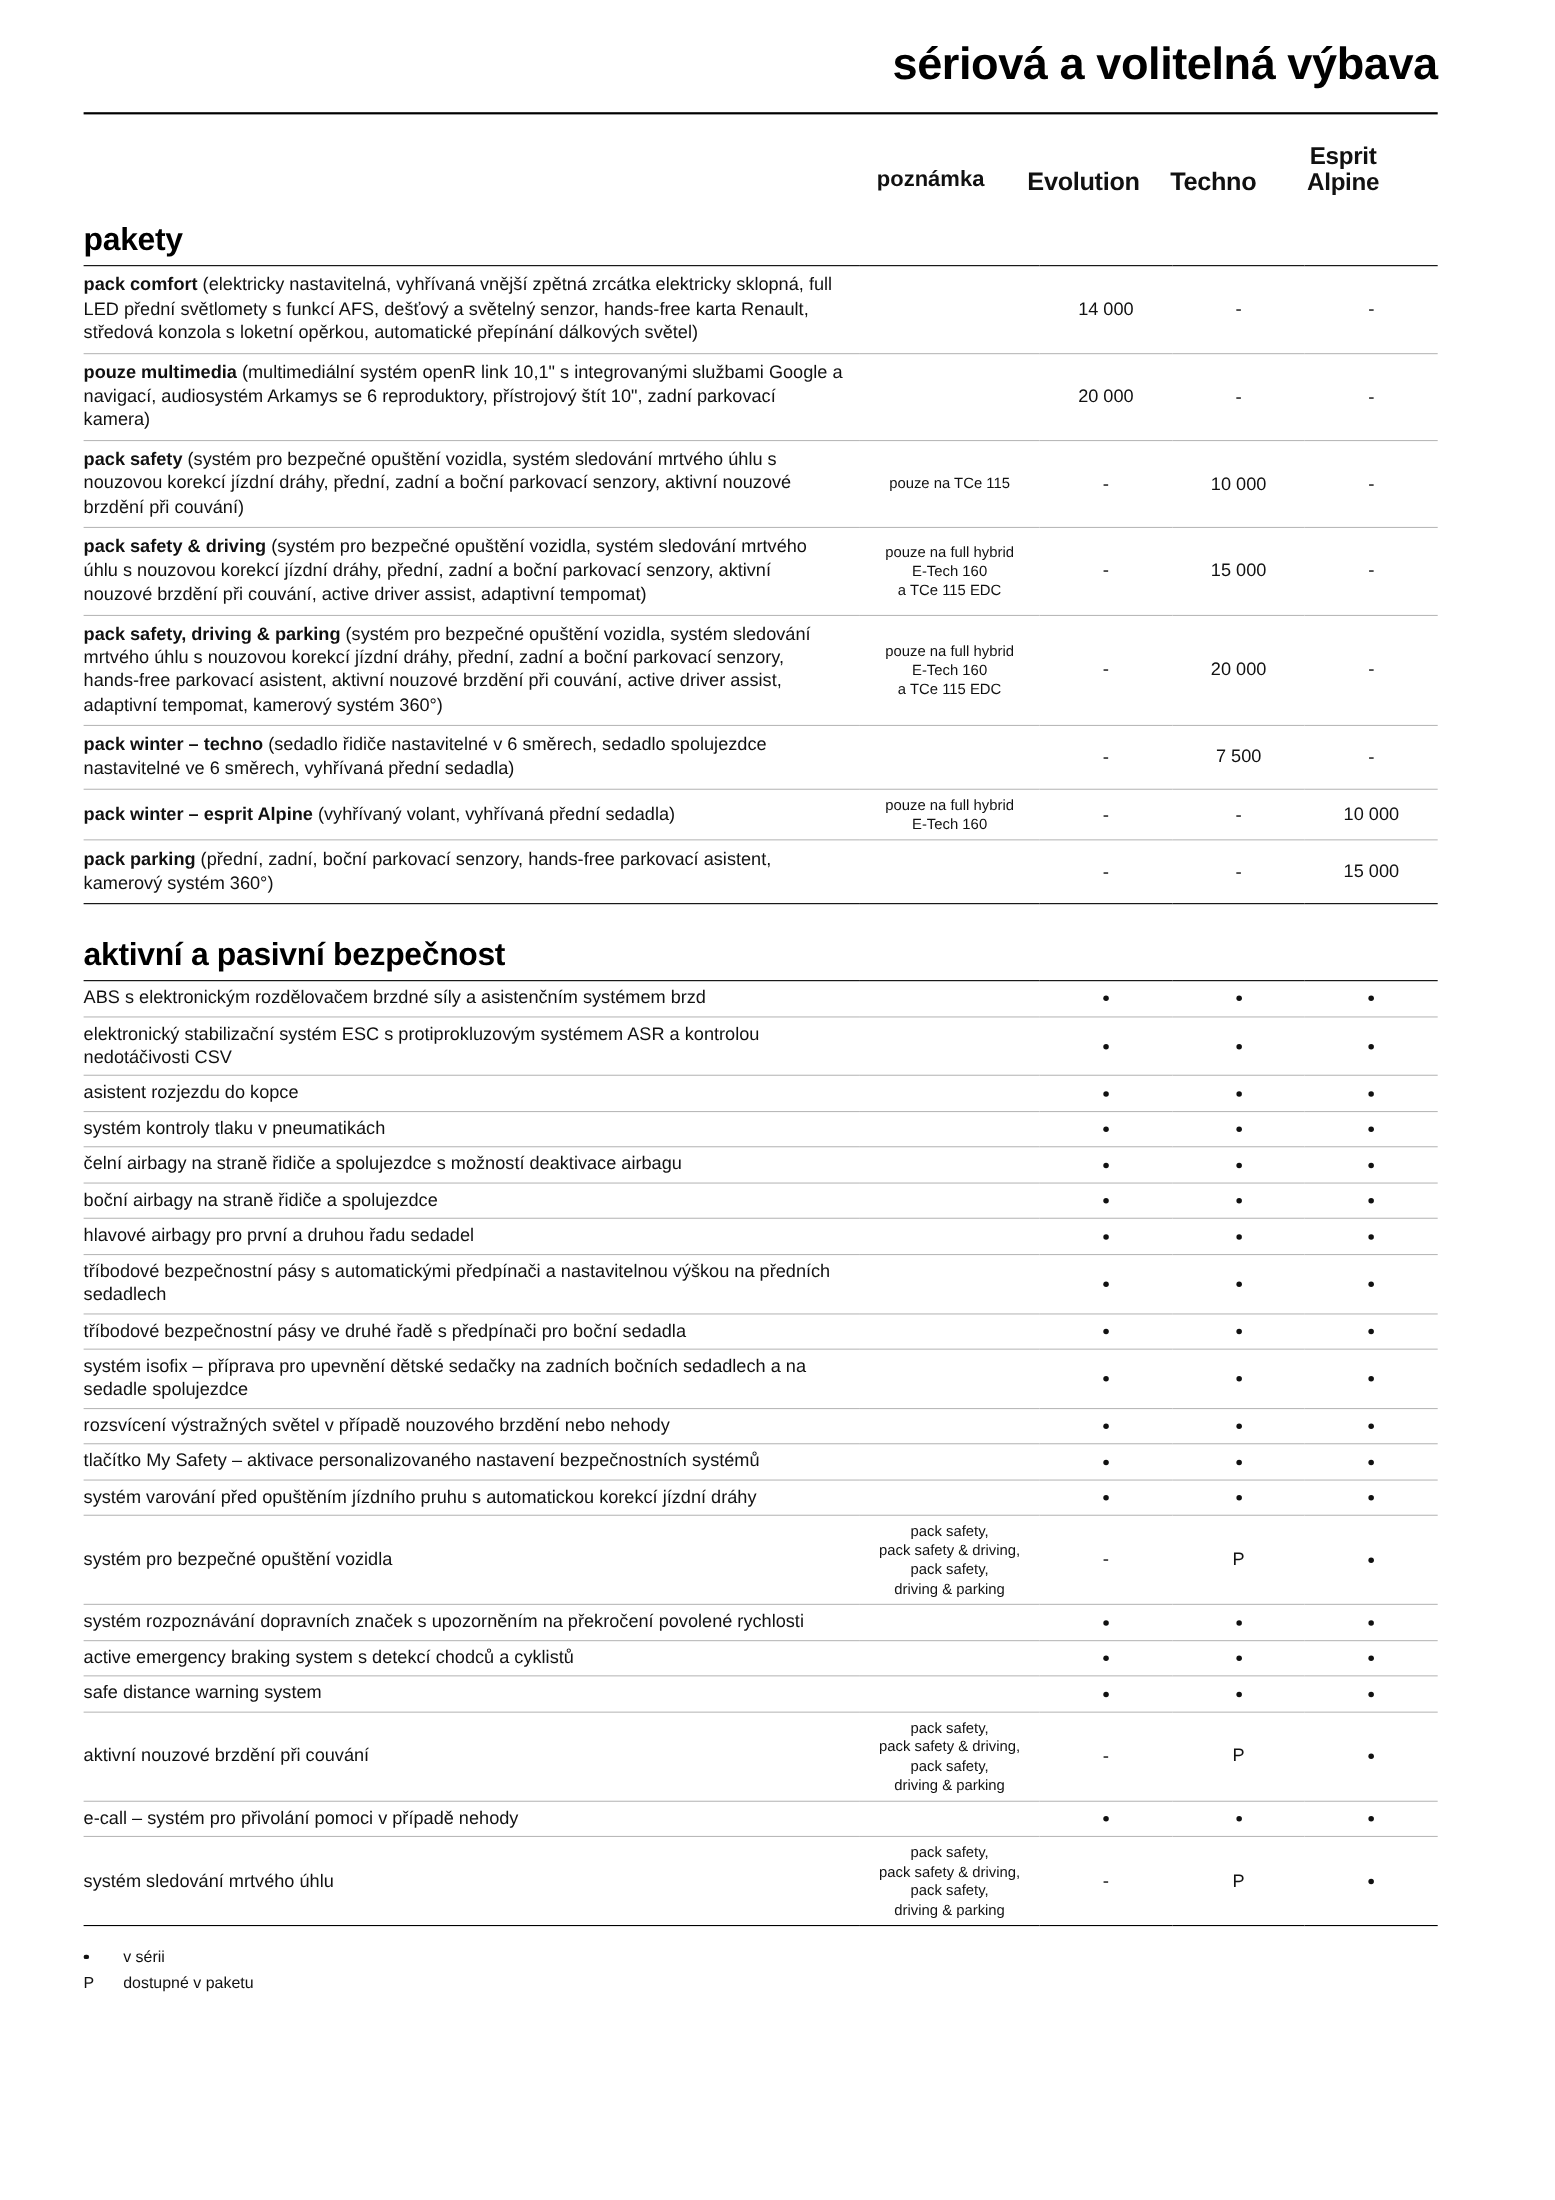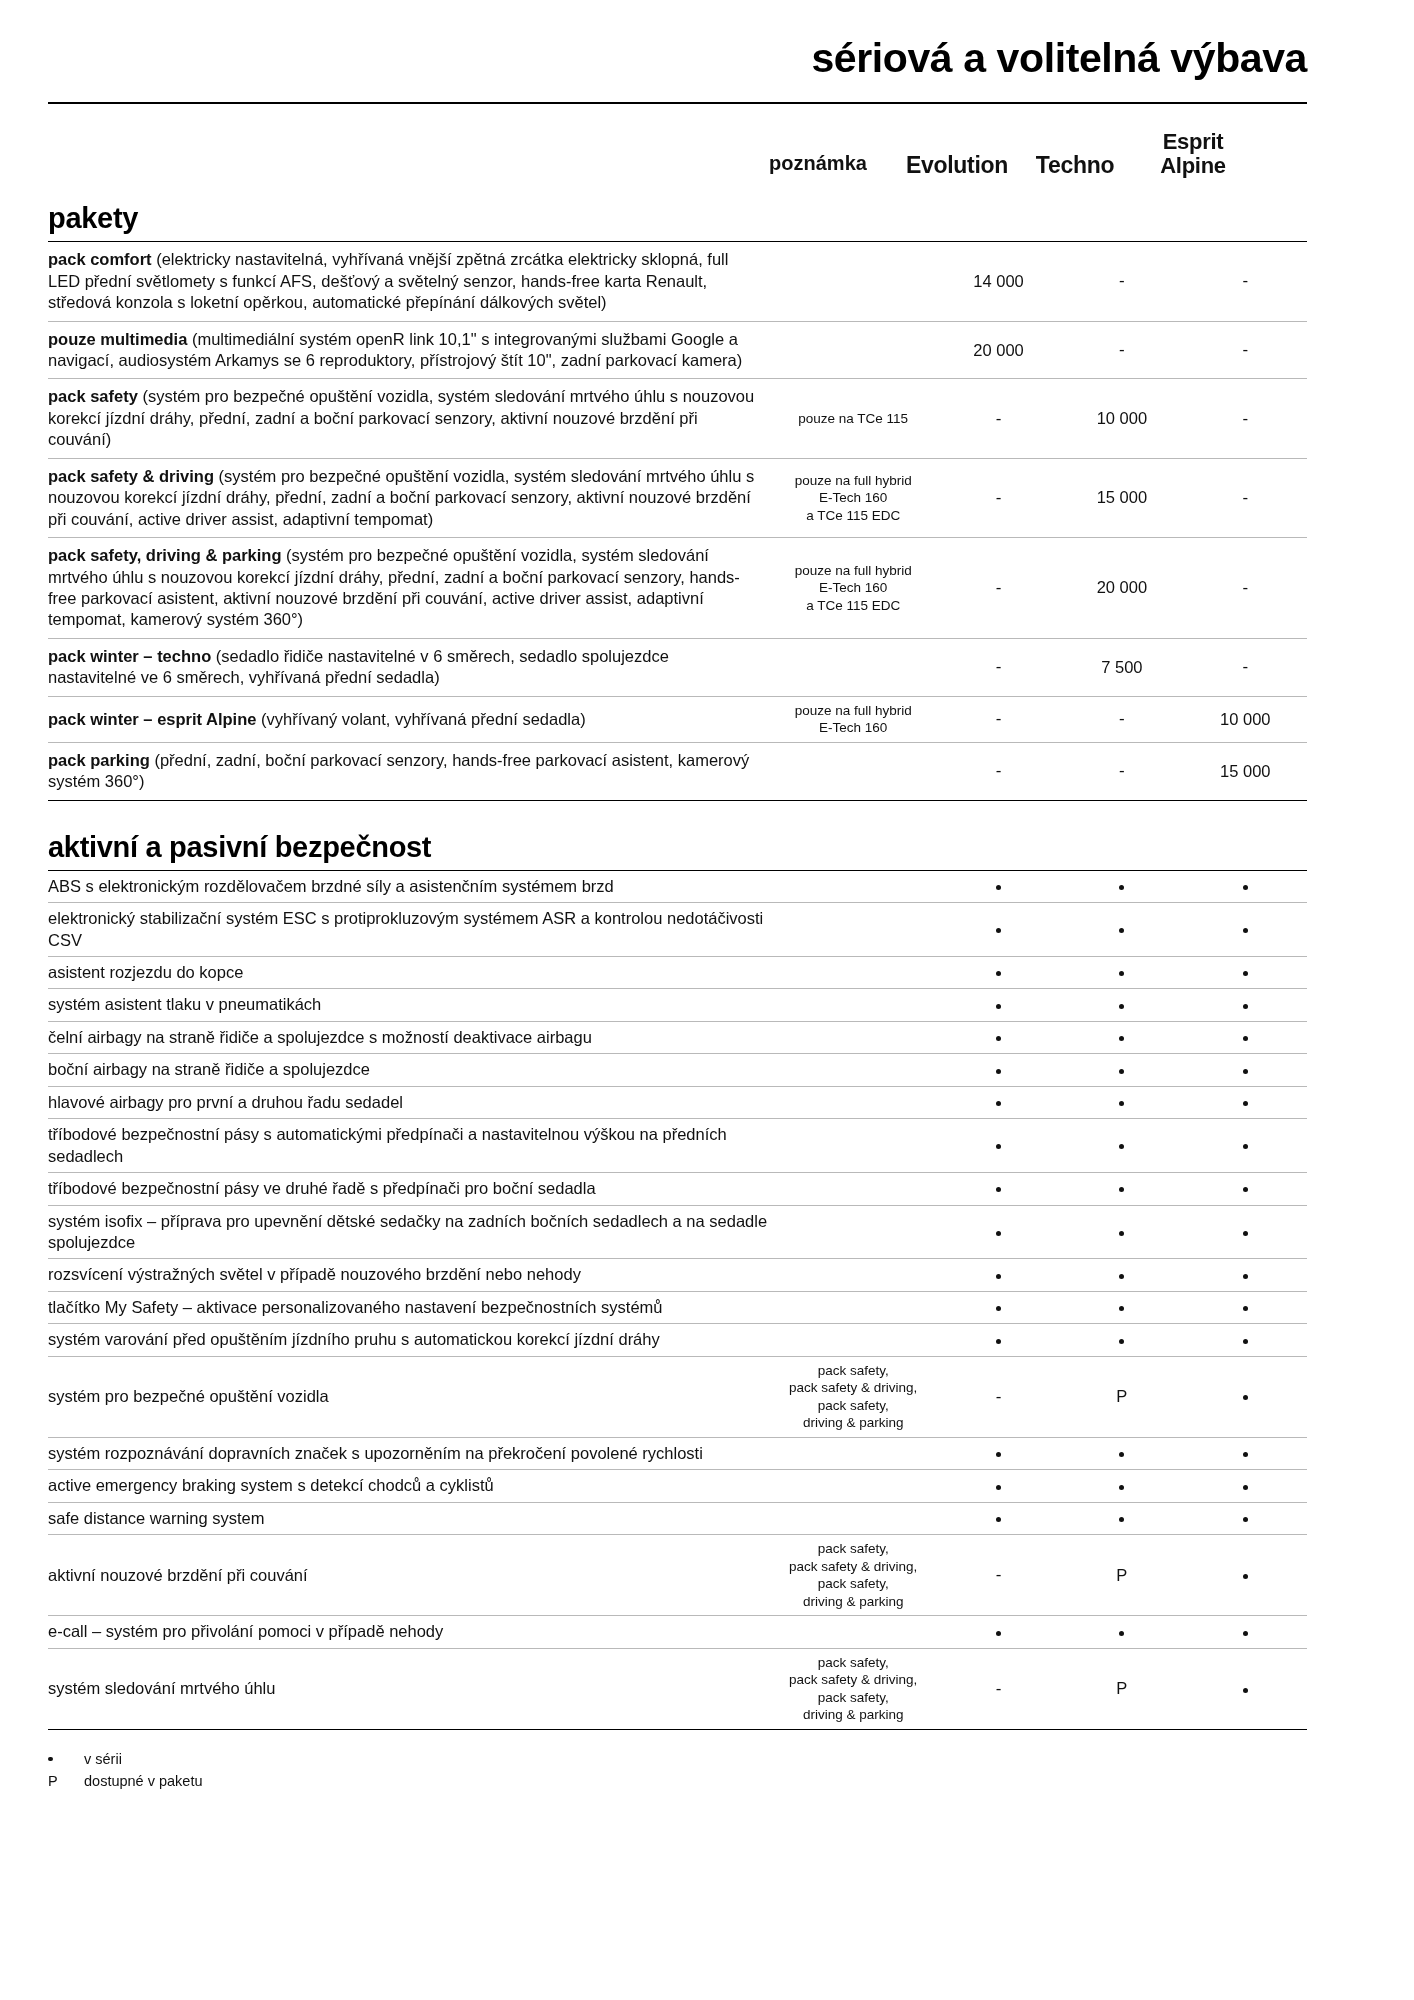--- a/index.html
+++ b/index.html
@@ -12,21 +12,21 @@
     min-height: 2000px;
     font-family: "Liberation Sans", sans-serif;
     color: #111111;
     -webkit-font-smoothing: antialiased;
   }
 
   .page {
     width: 1363px;
     min-height: 2000px;
     box-sizing: border-box;
-    padding: 36px 56px 0 48px;
+    padding: 36px 56px 0 76px;
     position: relative;
   }
 
   
   .doc-header {
     text-align: right;
     padding-bottom: 10px;
   }
   .doc-title {
     font-size: 41px;
@@ -292,21 +292,21 @@
           <td class="val"><span class="dot"></span></td>
         </tr>
         <tr>
           <td class="desc">asistent rozjezdu do kopce</td>
           <td class="note"></td>
           <td class="val"><span class="dot"></span></td>
           <td class="val"><span class="dot"></span></td>
           <td class="val"><span class="dot"></span></td>
         </tr>
         <tr>
-          <td class="desc">systém asistent tlaku v pneumatikách</td>
+          <td class="desc">systém kontroly tlaku v pneumatikách</td>
           <td class="note"></td>
           <td class="val"><span class="dot"></span></td>
           <td class="val"><span class="dot"></span></td>
           <td class="val"><span class="dot"></span></td>
         </tr>
         <tr>
           <td class="desc">čelní airbagy na straně řidiče a spolujezdce s možností deaktivace airbagu</td>
           <td class="note"></td>
           <td class="val"><span class="dot"></span></td>
           <td class="val"><span class="dot"></span></td>

